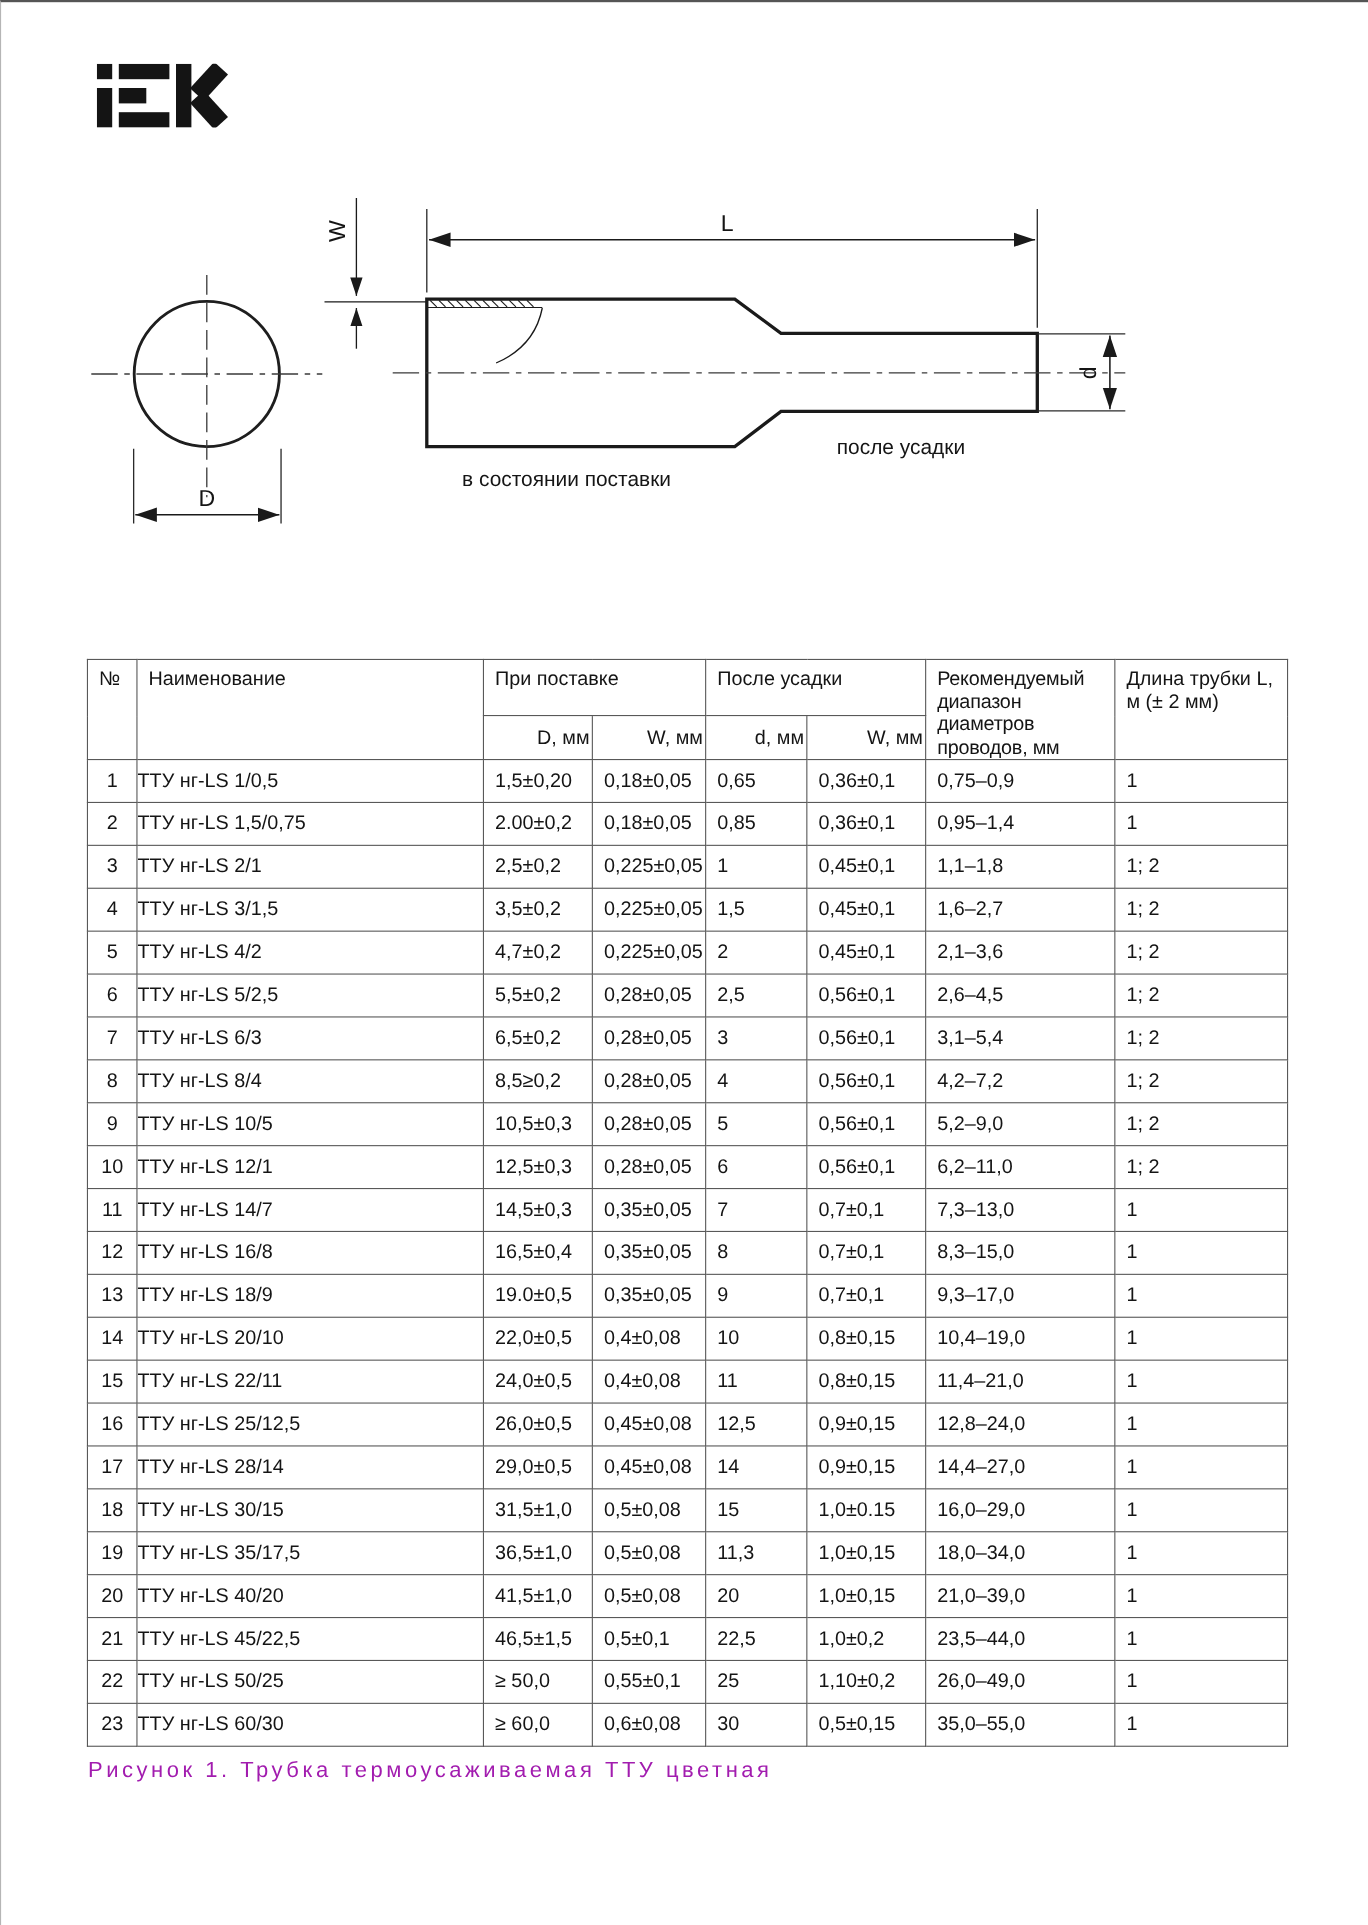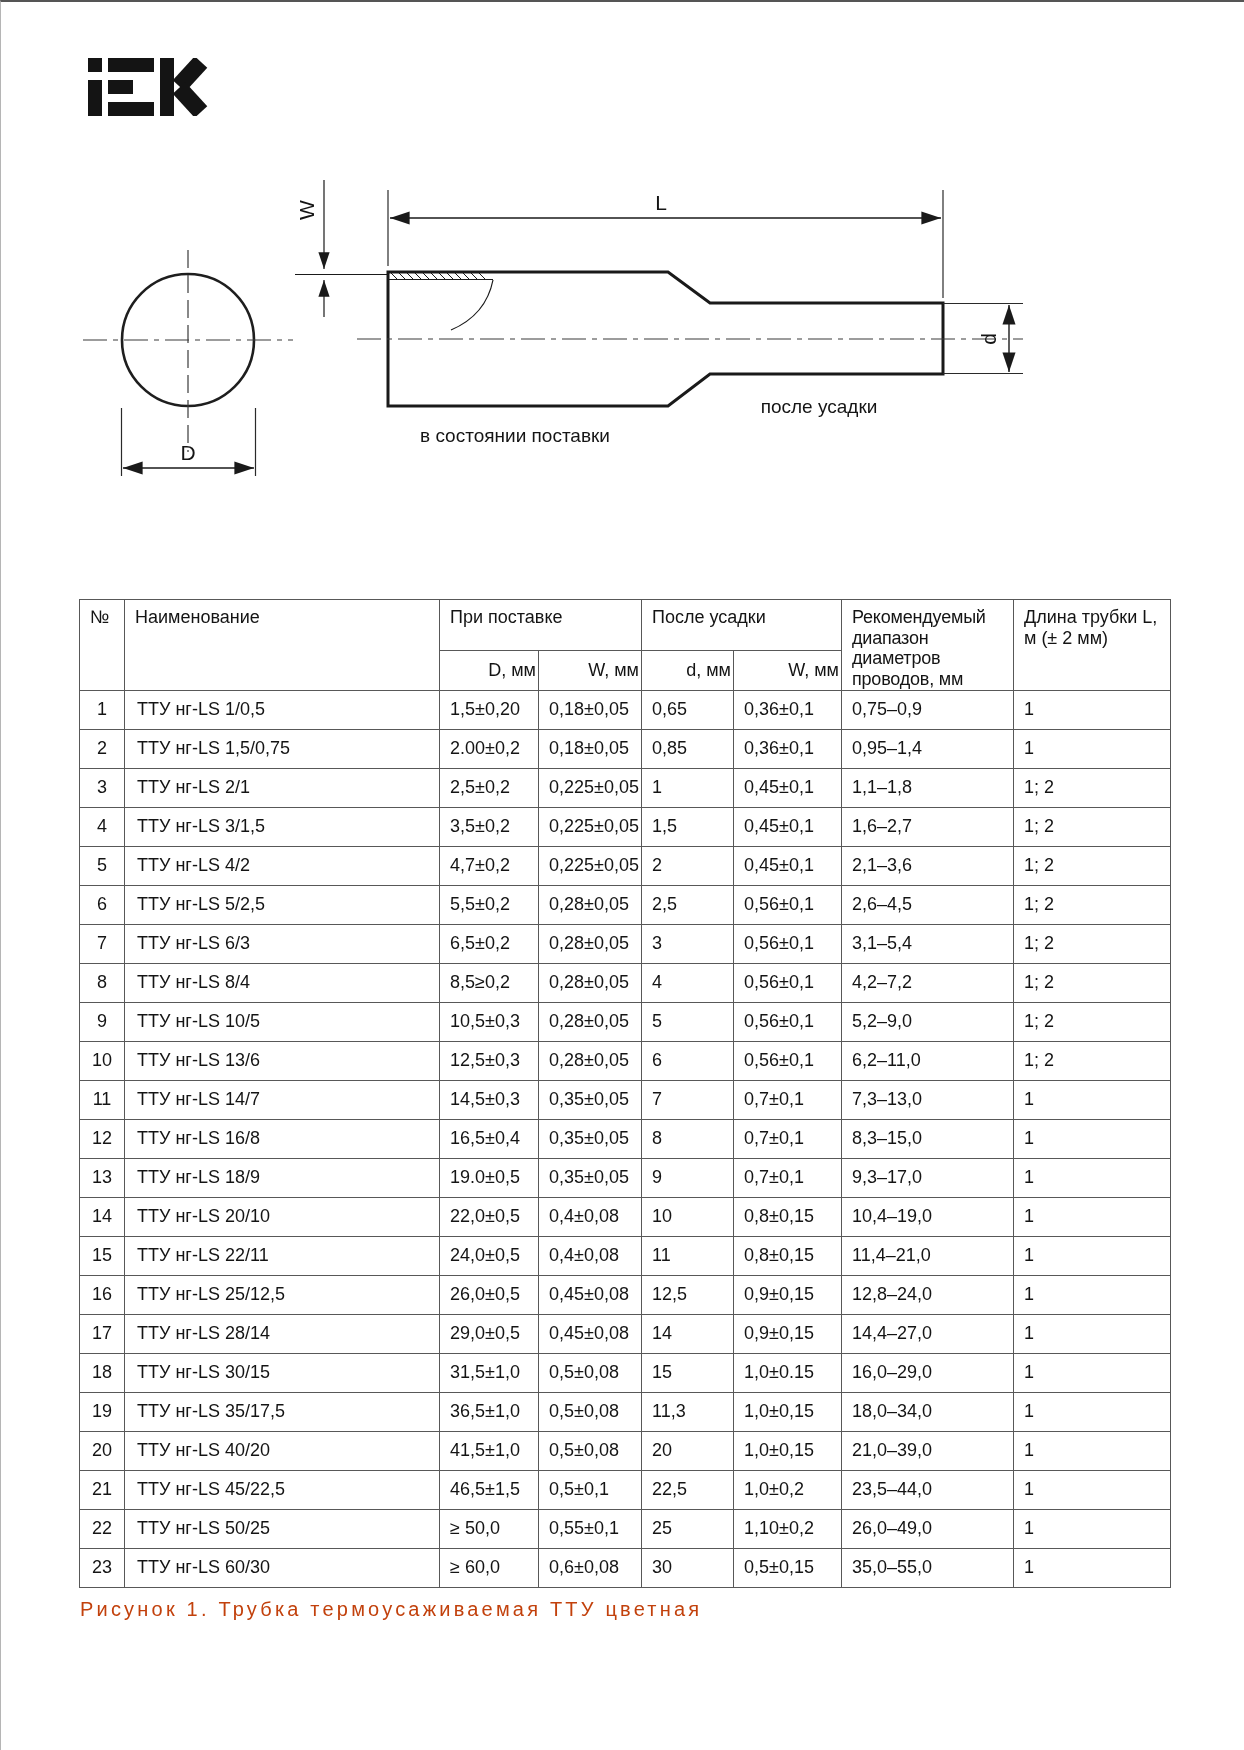--- a/index.html
+++ b/index.html
@@ -33,25 +33,25 @@
     font-weight:400;
     overflow:hidden;
     line-height:1.15;
   }
   table.spec th{text-align:left;vertical-align:top;padding:7px 2px 0 10px;}
   table.spec tr.gh th{height:31px;}
   table.spec tr.sub th{height:29px;vertical-align:middle;padding-top:0;text-align:right;}
   table.spec th.th-range{letter-spacing:-0.2px;padding-right:0;}
   table.spec td{height:38px;vertical-align:middle;padding:0 4px 0 10px;}
   table.spec td.c-num{text-align:center;padding:0;}
-  table.spec td.c-name{padding-left:12px;}
+  table.spec td.c-name{padding-left:0;}
   
   .fig-caption{
     position:absolute;left:79px;top:1596px;
-    font-size:20px;letter-spacing:3.2px;color:#c2410c;
+    font-size:20px;letter-spacing:3.2px;color:#a21caf;
   }
 </style>
 </head>
 <body>
 
 <div class="page">
 
   <div class="logo" aria-label="IEK">
     <svg width="120" height="58" viewBox="0 0 120 58">
       <g fill="#141414">
@@ -236,21 +236,21 @@
           <td class="c-name">ТТУ нг-LS 10/5</td>
           <td>10,5±0,3</td>
           <td>0,28±0,05</td>
           <td>5</td>
           <td>0,56±0,1</td>
           <td>5,2–9,0</td>
           <td>1; 2</td>
         </tr>
         <tr>
           <td class="c-num">10</td>
-          <td class="c-name">ТТУ нг-LS 13/6</td>
+          <td class="c-name">ТТУ нг-LS 12/1</td>
           <td>12,5±0,3</td>
           <td>0,28±0,05</td>
           <td>6</td>
           <td>0,56±0,1</td>
           <td>6,2–11,0</td>
           <td>1; 2</td>
         </tr>
         <tr>
           <td class="c-num">11</td>
           <td class="c-name">ТТУ нг-LS 14/7</td>

